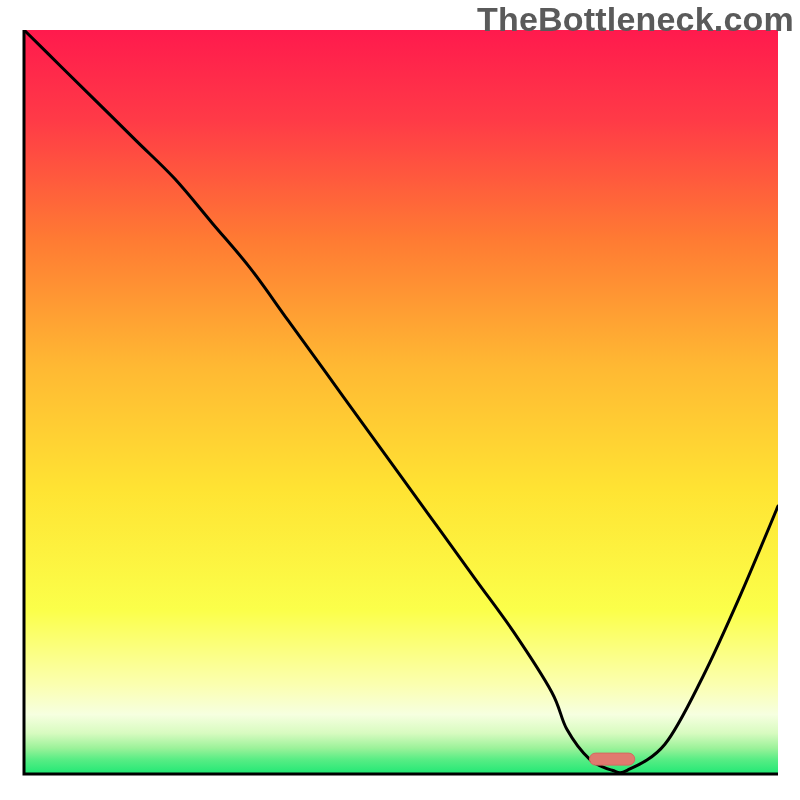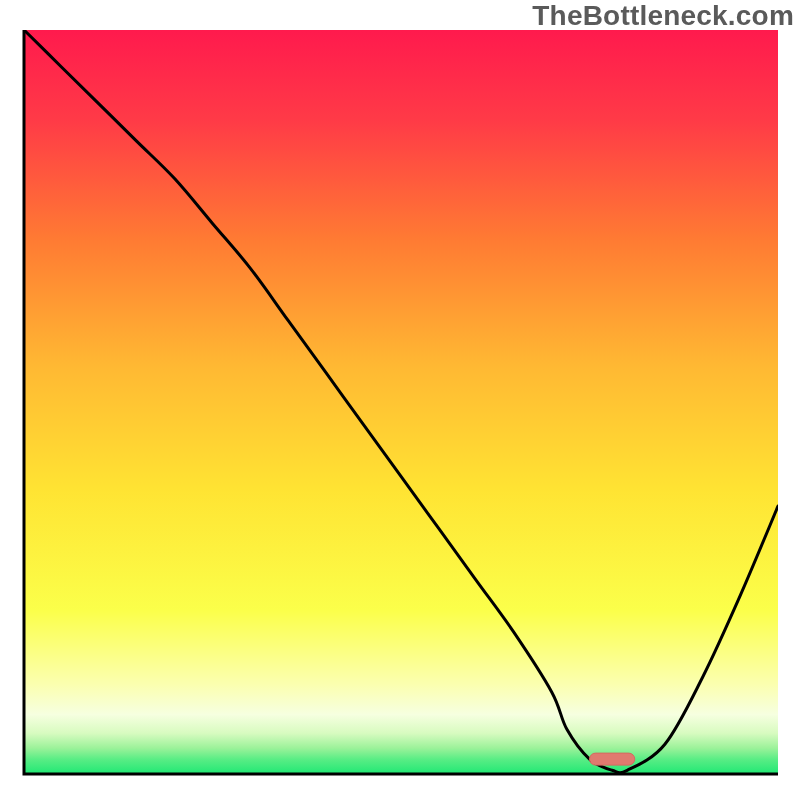--- a/index.html
+++ b/index.html
@@ -12,21 +12,21 @@
   }
   .container {
     position: relative;
     width: 800px;
     height: 800px;
   }
   .watermark {
     position: absolute;
     top: 0px;
     right: 6px;
-    font-size: 28px;
+    font-size: 34px;
     font-weight: bold;
     color: #5a5a5a;
     letter-spacing: 0.2px;
   }
   svg {
     display: block;
   }
 </style>
 </head>
 <body>

